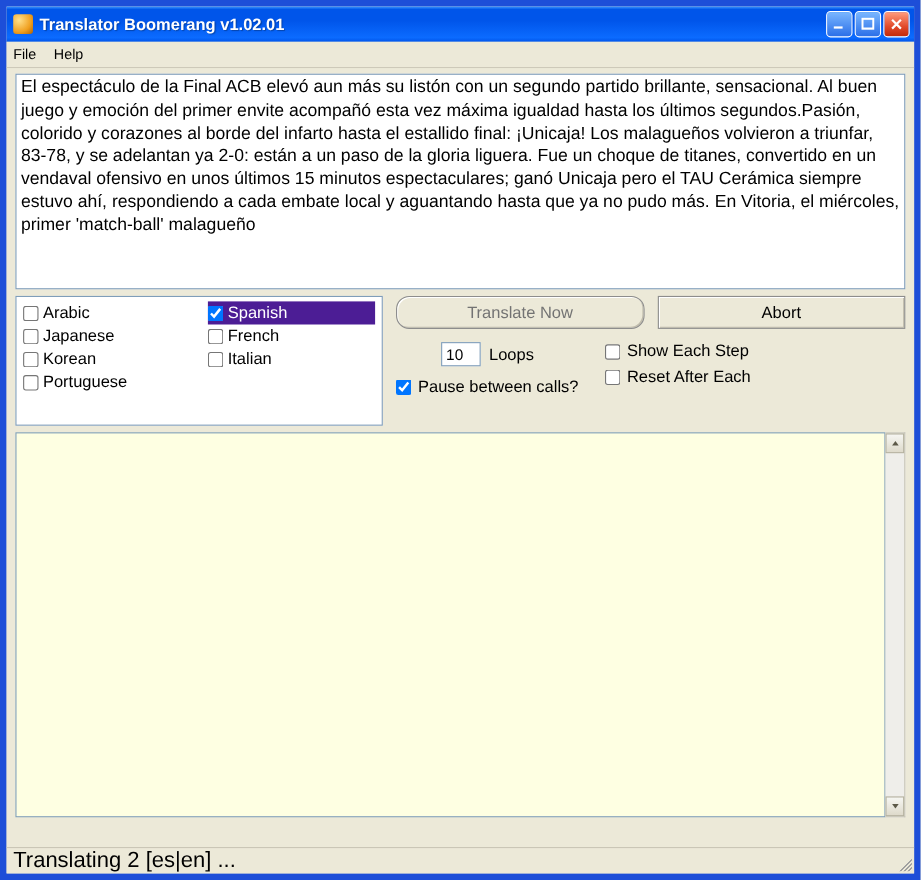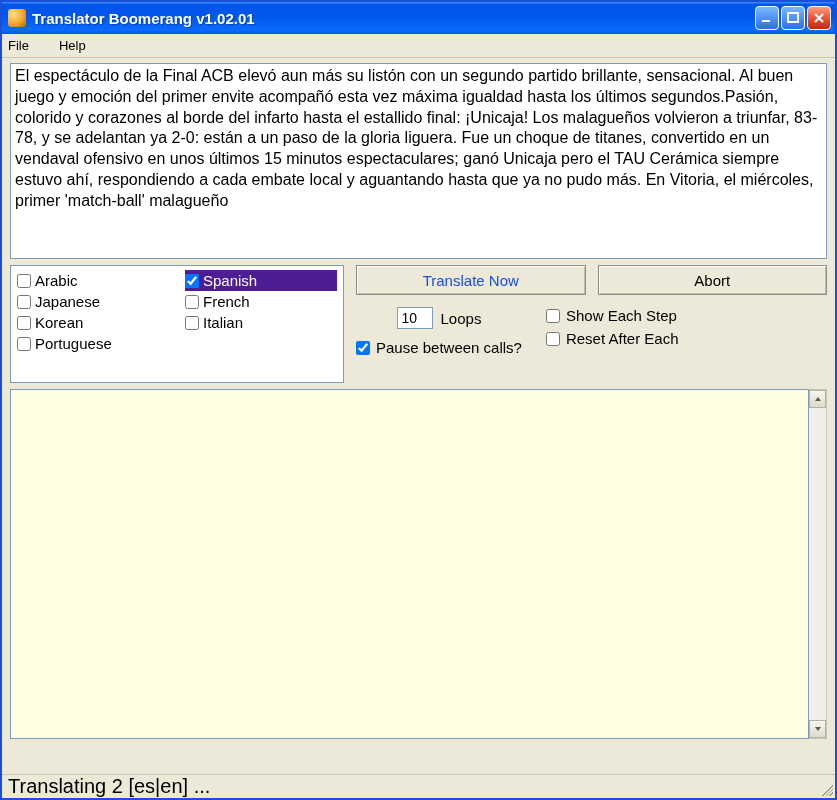--- a/index.html
+++ b/index.html
@@ -8,21 +8,21 @@
     font-family: Tahoma, Arial, sans-serif;
     font-size: 13px;
     background: #ece9d8;
     width: 837px;
     height: 800px;
     overflow: hidden;
   }
   .window {
     width: 837px;
     height: 800px;
-    border: 2px solid #1d4ed8;
+    border: 6px solid #1d4ed8;
     background: #ece9d8;
     display: flex;
     flex-direction: column;
   }
   
   .titlebar {
     height: 32px;
     background: linear-gradient(to bottom, #3a95ff 0%, #0055ea 8%, #0055ea 40%, #0b6bff 88%, #0055ea 100%);
     display: flex;
     align-items: center;
@@ -53,21 +53,21 @@
     background: linear-gradient(to bottom, #ff9d7e, #e24a2a 60%, #c12a0a);
   }
   .win-btn svg { width: 12px; height: 12px; }
   
   .menubar {
     height: 24px;
     background: #ece9d8;
     display: flex;
     align-items: center;
     padding: 0 6px;
-    gap: 30px;
+    gap: 16px;
     border-bottom: 1px solid #cac6b6;
     font-size: 13px;
   }
   .menubar .menu-item { cursor: pointer; }
   
   .client {
     flex: 1;
     background: #ece9d8;
     padding: 5px 8px 0 8px;
     display: flex;
@@ -111,21 +111,21 @@
   .xp-btn {
     height: 30px;
     flex: 1;
     border: 1px solid #8d8d8d;
     background: #ece9d8;
     box-shadow: inset 1px 1px 0 #fff, inset -1px -1px 0 #c0bcac;
     font-family: Tahoma, Arial, sans-serif;
     font-size: 15px;
     cursor: pointer;
   }
-  .xp-btn:disabled { color: #1d4ed8; cursor: default; }
+  .xp-btn:disabled { color: #737373; cursor: default; border-radius: 12px; }
   .opts-row {
     margin-top: 12px;
     display: flex;
     align-items: flex-start;
     gap: 24px;
   }
   .opts-left { display: flex; flex-direction: column; gap: 10px; align-items: center; }
   .loops-wrap { display: flex; align-items: center; gap: 8px; font-size: 15px; }
   .loops-input {
     width: 36px; height: 22px;

